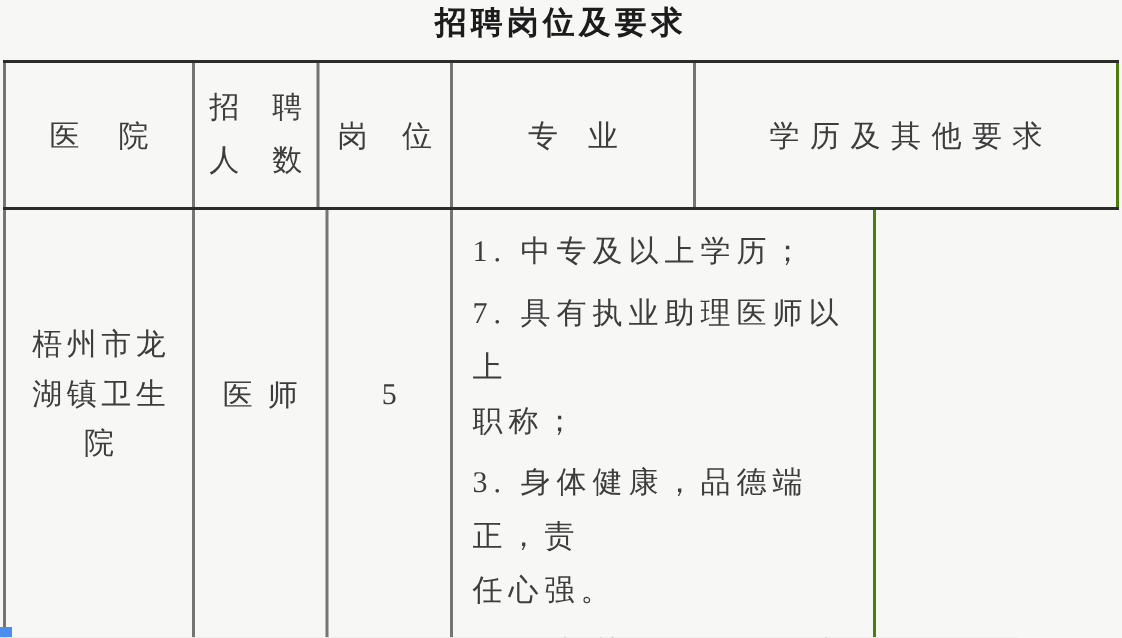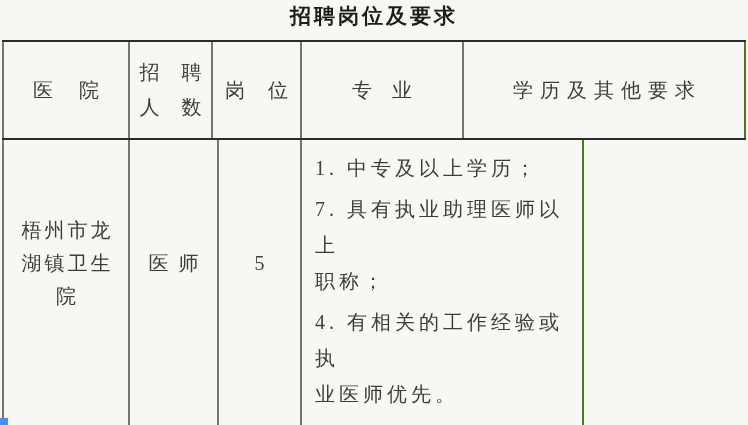--- a/index.html
+++ b/index.html
@@ -106,20 +106,22 @@
       <div class="cell c2 bias-up">
         <span class="sp ls10">医师</span>
       </div>
       <div class="cell c3 bias-up">
         <span class="sp">5</span>
       </div>
       <div class="cell c5 last reqs">
         <div class="req">1. 中专及以上学历；</div>
         <div class="req">7. 具有执业助理医师以上
 职称；</div>
+        <div class="req">3. 身体健康，品德端正，责
+任心强。</div>
         <div class="req">4. 有相关的工作经验或执
 业医师优先。</div>
       </div>
     </div>
 
   </div>
 
   <div class="handle"></div>
 
 </div>

